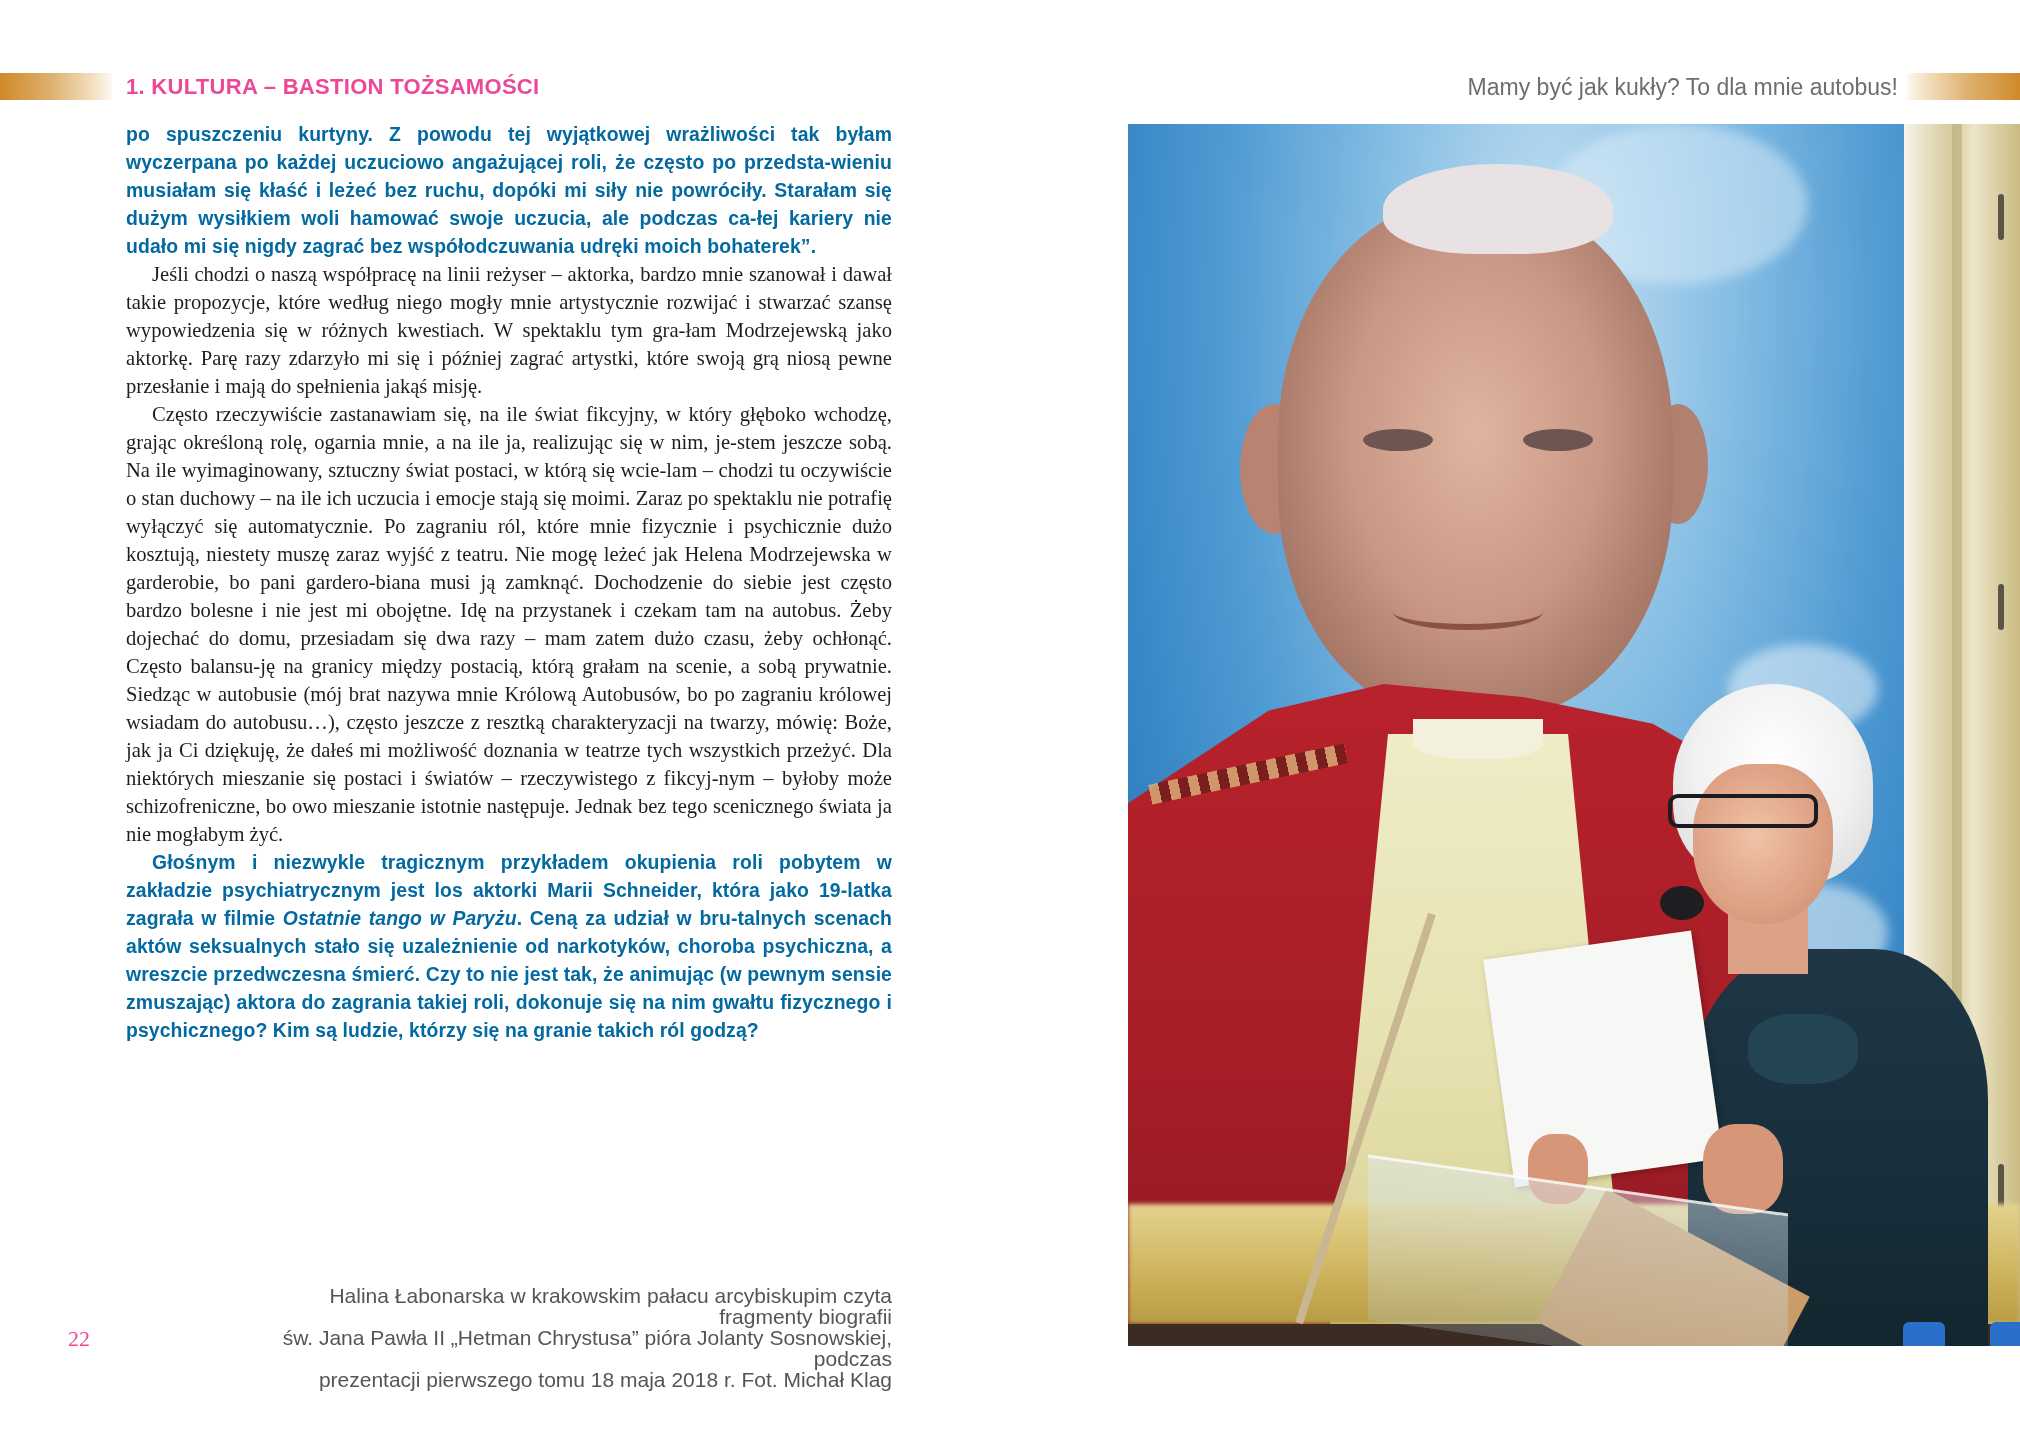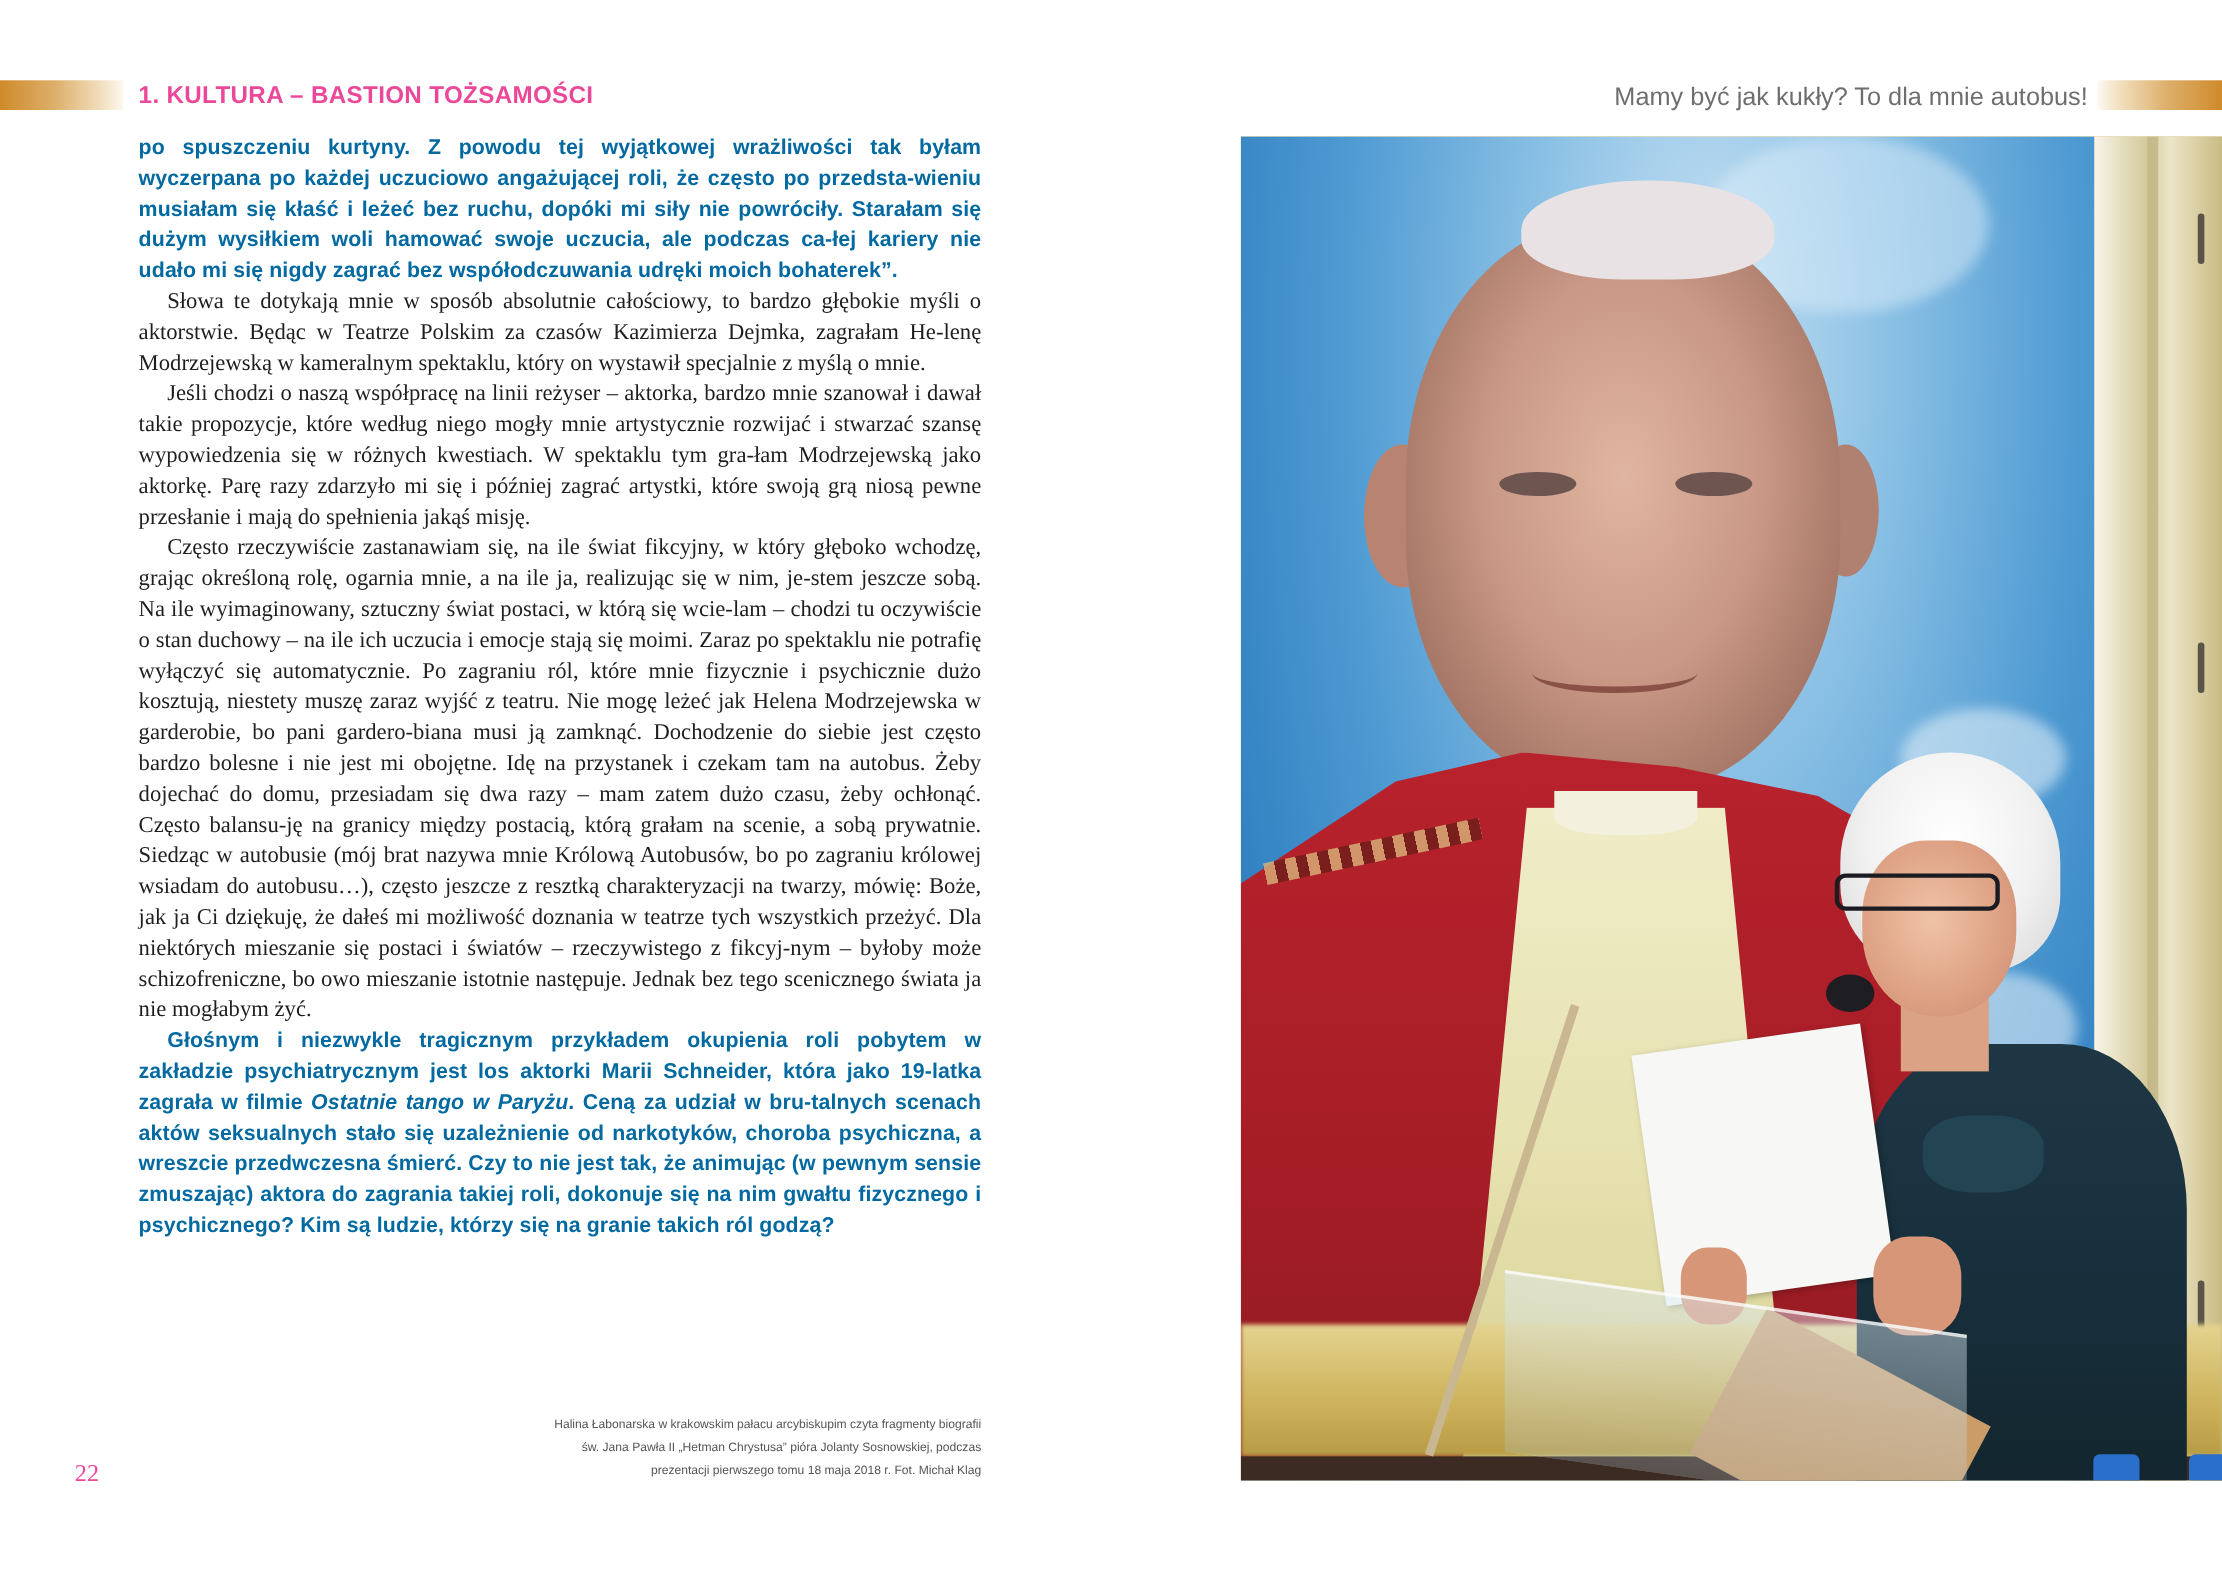--- a/index.html
+++ b/index.html
@@ -16,21 +16,21 @@
     color: #6e6e6e; font-family: "Liberation Sans", sans-serif; line-height: 30px; white-space: nowrap; }
 
   .text-column { position: absolute; left: 126px; top: 120px; width: 766px; }
   .p { margin: 0; font-size: 20.3px; line-height: 28px; text-align: justify; text-align-last: left; hyphens: manual; }
   .p.body { font-family: "Liberation Serif", serif; color: #1e1e1e; text-indent: 26px; font-size: 20.6px; }
   .p.question { font-family: "Liberation Sans", sans-serif; font-weight: bold; color: #0369a1; text-indent: 26px; font-size: 19.4px; letter-spacing: 0.1px; }
   .p.question.noindent { text-indent: 0; }
   .p em { font-style: italic; }
 
   .caption { position: absolute; left: 260px; top: 1285px; width: 632px; text-align: right;
-    font-size: 11px; line-height: 21px; color: #555555; font-family: "Liberation Sans", sans-serif; }
+    font-size: 21px; line-height: 21px; color: #555555; font-family: "Liberation Sans", sans-serif; }
   .page-number { position: absolute; left: 68px; top: 1326px; font-size: 22px; color: #ec4899;
     font-family: "Liberation Serif", serif; }
 
   
   .photo { position: absolute; left: 1128px; top: 124px; width: 892px; height: 1222px; overflow: hidden; background: #d9c78a; }
   .banner { position: absolute; left: 0; top: 0; width: 776px; height: 1222px;
     background: radial-gradient(ellipse at 55% 15%, #c7e1f3 0%, #8fc3e6 25%, #4f9bd3 55%, #2f7fc0 80%, #256ea8 100%); }
   .cloud { position: absolute; border-radius: 50%; background: rgba(235,244,250,0.55); filter: blur(6px); }
   .window-frame { position: absolute; left: 776px; top: 0; width: 116px; height: 1222px;
     background: linear-gradient(to right, #f7f4ea 0%, #e6dfc0 20%, #d5cb9e 40%, #ece5c8 60%, #c9bb82 100%); }
@@ -83,21 +83,20 @@
 </head>
 <body>
 
 <div class="gold-bar-left"></div>
 <div class="running-head-left">1. KULTURA – BASTION TOŻSAMOŚCI</div>
 <div class="running-head-right">Mamy być jak kukły? To dla mnie autobus!</div>
 <div class="gold-bar-right"></div>
 
 <div class="text-column">
   <p class="p question noindent">po spuszczeniu kurtyny. Z powodu tej wyjątkowej wrażliwości tak byłam wyczerpana po każdej uczuciowo angażującej roli, że często po przedsta-wieniu musiałam się kłaść i leżeć bez ruchu, dopóki mi siły nie powróciły. Starałam się dużym wysiłkiem woli hamować swoje uczucia, ale podczas ca-łej kariery nie udało mi się nigdy zagrać bez współodczuwania udręki moich bohaterek”.</p>
-  <p class="p body">Słowa te dotykają mnie w sposób absolutnie całościowy, to bardzo głębokie myśli o aktorstwie. Będąc w Teatrze Polskim za czasów Kazimierza Dejmka, zagrałam He-lenę Modrzejewską w kameralnym spektaklu, który on wystawił specjalnie z myślą o mnie.</p>
   <p class="p body">Jeśli chodzi o naszą współpracę na linii reżyser – aktorka, bardzo mnie szanował i dawał takie propozycje, które według niego mogły mnie artystycznie rozwijać i stwarzać szansę wypowiedzenia się w różnych kwestiach. W spektaklu tym gra-łam Modrzejewską jako aktorkę. Parę razy zdarzyło mi się i później zagrać artystki, które swoją grą niosą pewne przesłanie i mają do spełnienia jakąś misję.</p>
   <p class="p body">Często rzeczywiście zastanawiam się, na ile świat fikcyjny, w który głęboko wchodzę, grając określoną rolę, ogarnia mnie, a na ile ja, realizując się w nim, je-stem jeszcze sobą. Na ile wyimaginowany, sztuczny świat postaci, w którą się wcie-lam – chodzi tu oczywiście o stan duchowy – na ile ich uczucia i emocje stają się moimi. Zaraz po spektaklu nie potrafię wyłączyć się automatycznie. Po zagraniu ról, które mnie fizycznie i psychicznie dużo kosztują, niestety muszę zaraz wyjść z teatru. Nie mogę leżeć jak Helena Modrzejewska w garderobie, bo pani gardero-biana musi ją zamknąć. Dochodzenie do siebie jest często bardzo bolesne i nie jest mi obojętne. Idę na przystanek i czekam tam na autobus. Żeby dojechać do domu, przesiadam się dwa razy – mam zatem dużo czasu, żeby ochłonąć. Często balansu-ję na granicy między postacią, którą grałam na scenie, a sobą prywatnie. Siedząc w autobusie (mój brat nazywa mnie Królową Autobusów, bo po zagraniu królowej wsiadam do autobusu…), często jeszcze z resztką charakteryzacji na twarzy, mówię: Boże, jak ja Ci dziękuję, że dałeś mi możliwość doznania w teatrze tych wszystkich przeżyć. Dla niektórych mieszanie się postaci i światów – rzeczywistego z fikcyj-nym – byłoby może schizofreniczne, bo owo mieszanie istotnie następuje. Jednak bez tego scenicznego świata ja nie mogłabym żyć.</p>
   <p class="p question"><span>Głośnym i niezwykle tragicznym przykładem okupienia roli pobytem w zakładzie psychiatrycznym jest los aktorki Marii Schneider, która jako 19-latka zagrała w filmie </span><em>Ostatnie tango w Paryżu</em><span>. Ceną za udział w bru-talnych scenach aktów seksualnych stało się uzależnienie od narkotyków, choroba psychiczna, a wreszcie przedwczesna śmierć. Czy to nie jest tak, że animując (w pewnym sensie zmuszając) aktora do zagrania takiej roli, dokonuje się na nim gwałtu fizycznego i psychicznego? Kim są ludzie, którzy się na granie takich ról godzą?</span></p>
 </div>
 
 <div class="caption">
   <div>Halina Łabonarska w krakowskim pałacu arcybiskupim czyta fragmenty biografii</div>
   <div>św. Jana Pawła II „Hetman Chrystusa” pióra Jolanty Sosnowskiej, podczas</div>
   <div>prezentacji pierwszego tomu 18 maja 2018 r. Fot. Michał Klag</div>
 </div>

